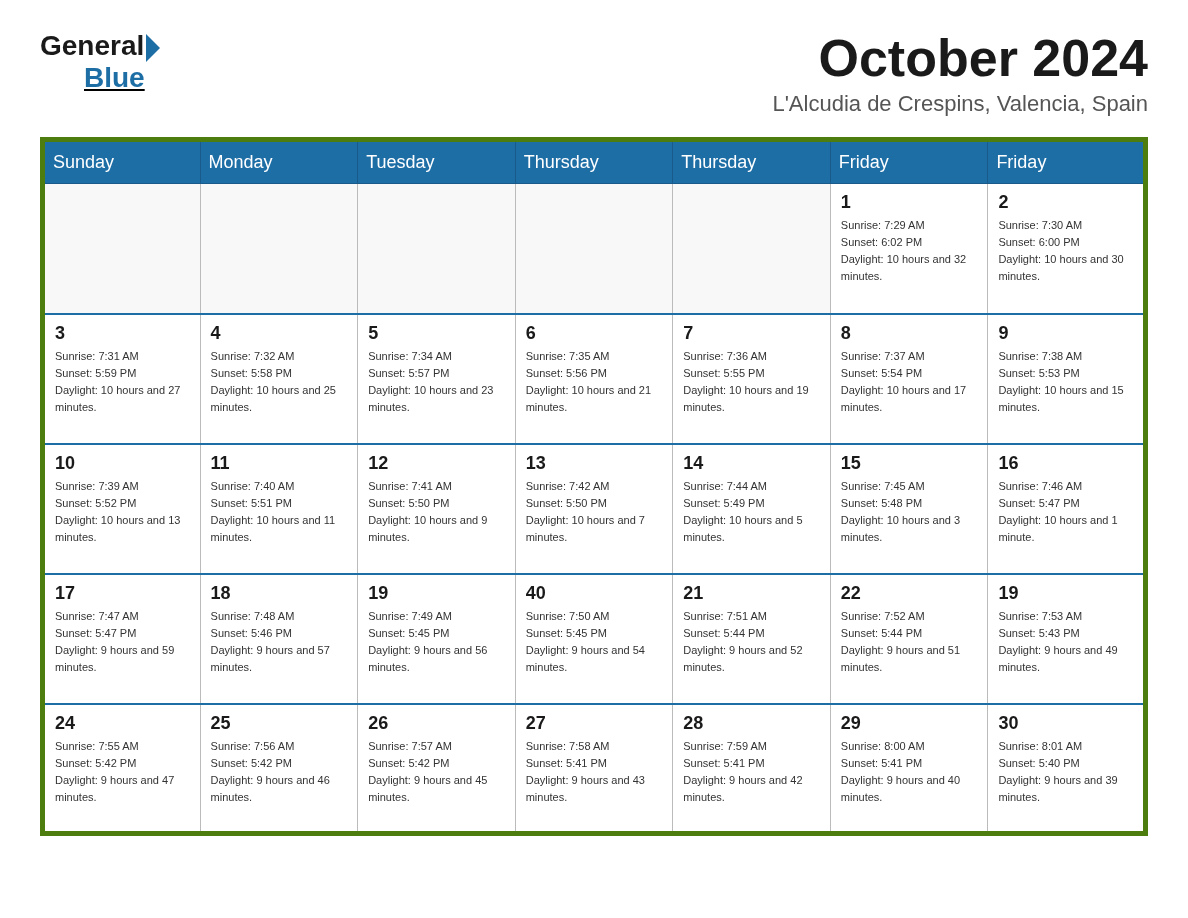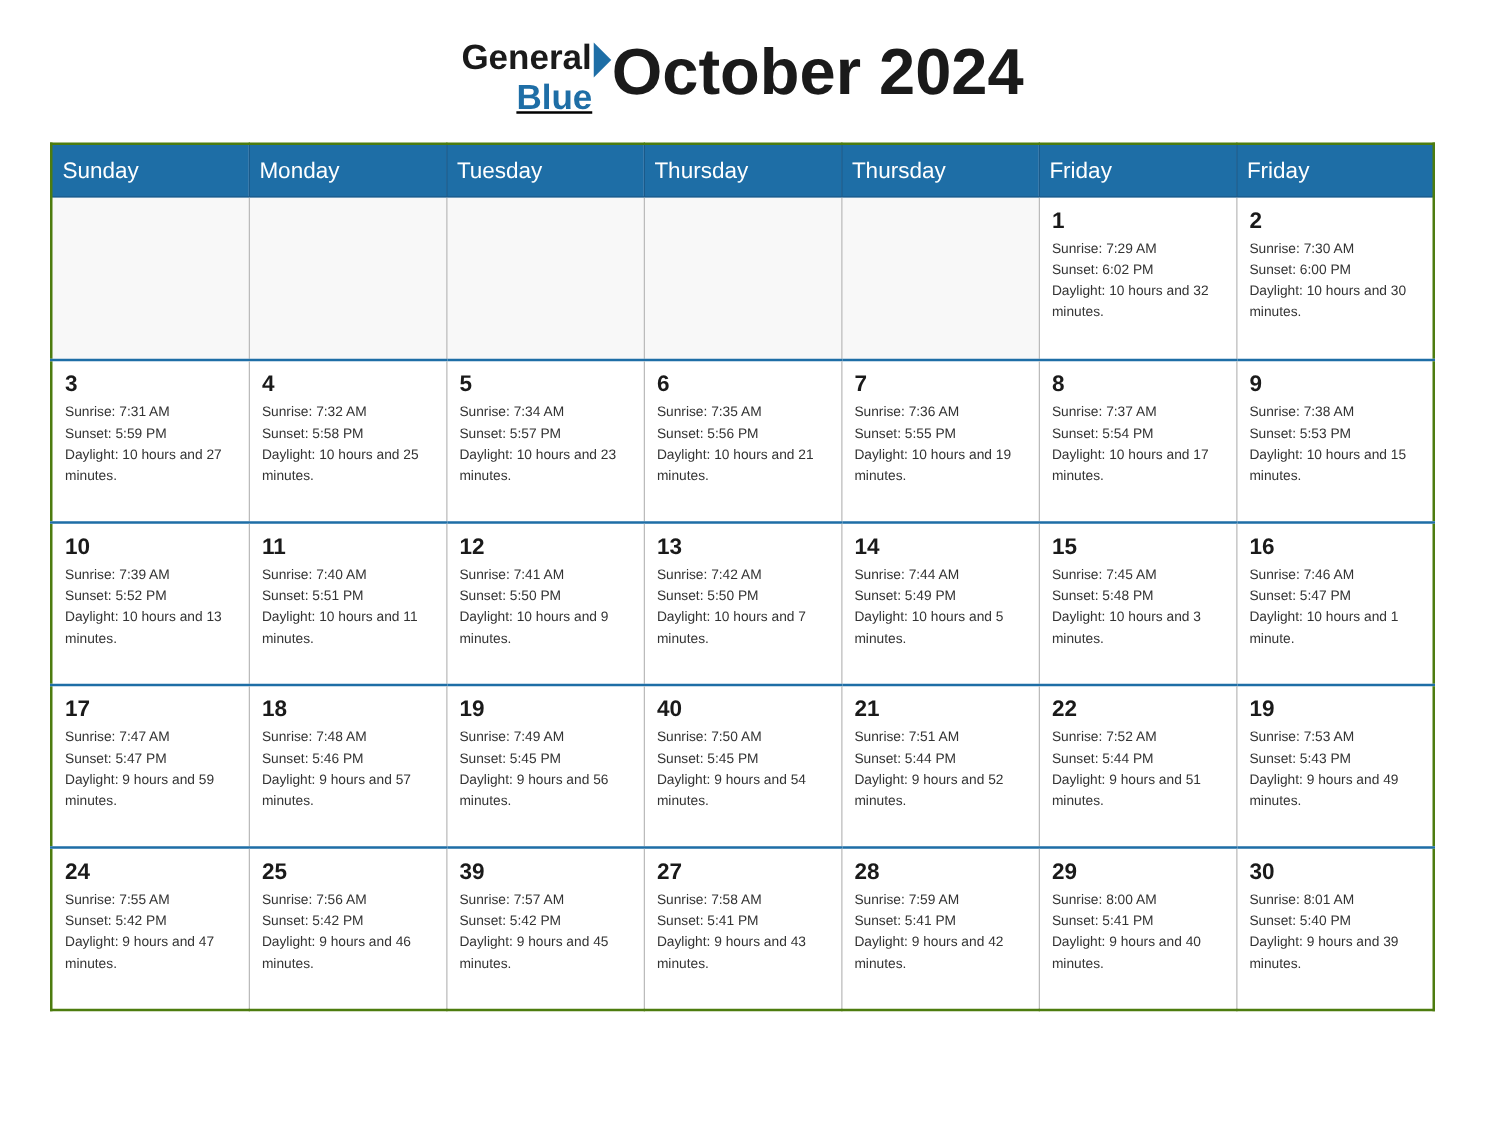--- a/index.html
+++ b/index.html
@@ -5,21 +5,21 @@
     * { box-sizing: border-box; margin: 0; padding: 0; }
     body {
       font-family: Arial, sans-serif;
       background: #fff;
       padding: 30px 40px;
       width: 1188px;
       min-height: 918px;
     }
     .header-area {
       display: flex;
-      justify-content: center;
+      justify-content: space-between;
       align-items: flex-start;
       margin-bottom: 20px;
     }
     .logo {
       display: flex;
       flex-direction: column;
       align-items: flex-start;
     }
     .logo-top {
       display: flex;
@@ -58,21 +58,21 @@
       line-height: 1.1;
     }
     .location {
       font-size: 22px;
       color: #555;
       margin-top: 4px;
     }
     .calendar {
       width: 100%;
       border-collapse: collapse;
-      border: 2px solid #4d7c0f;
+      border: 5px solid #4d7c0f;
     }
     .calendar th {
       background-color: #1e6ea6;
       color: #fff;
       padding: 10px 8px;
       text-align: left;
       font-size: 18px;
       font-weight: normal;
       border: 1px solid #1a5a8a;
     }
@@ -112,20 +112,21 @@
       <span class="logo-general">General</span>
       <span class="logo-arrow"></span>
     </div>
     <div style="display:flex; align-items:center;text-decoration:underline;">
       <span style="width:42px;"></span>
       <span class="logo-blue">Blue</span>
     </div>
   </div>
   <div class="title-area">
     <div class="month-title">October 2024</div>
+    <div class="location">L'Alcudia de Crespins, Valencia, Spain</div>
   </div>
 </div>
 
 <table class="calendar">
   <thead>
     <tr>
     <th>Sunday</th>
         <th>Monday</th>
         <th>Tuesday</th>
         <th>Thursday</th>
@@ -243,21 +244,21 @@
       <tr class="row-separator">
         <td>
           <div class="day-number">24</div>
           <div class="day-info">Sunrise: 7:55 AM<br>Sunset: 5:42 PM<br>Daylight: 9 hours and 47 minutes.</div>
         </td>
         <td>
           <div class="day-number">25</div>
           <div class="day-info">Sunrise: 7:56 AM<br>Sunset: 5:42 PM<br>Daylight: 9 hours and 46 minutes.</div>
         </td>
         <td>
-          <div class="day-number">39</div>
+          <div class="day-number">26</div>
           <div class="day-info">Sunrise: 7:57 AM<br>Sunset: 5:42 PM<br>Daylight: 9 hours and 45 minutes.</div>
         </td>
         <td>
           <div class="day-number">27</div>
           <div class="day-info">Sunrise: 7:58 AM<br>Sunset: 5:41 PM<br>Daylight: 9 hours and 43 minutes.</div>
         </td>
         <td>
           <div class="day-number">28</div>
           <div class="day-info">Sunrise: 7:59 AM<br>Sunset: 5:41 PM<br>Daylight: 9 hours and 42 minutes.</div>
         </td>

